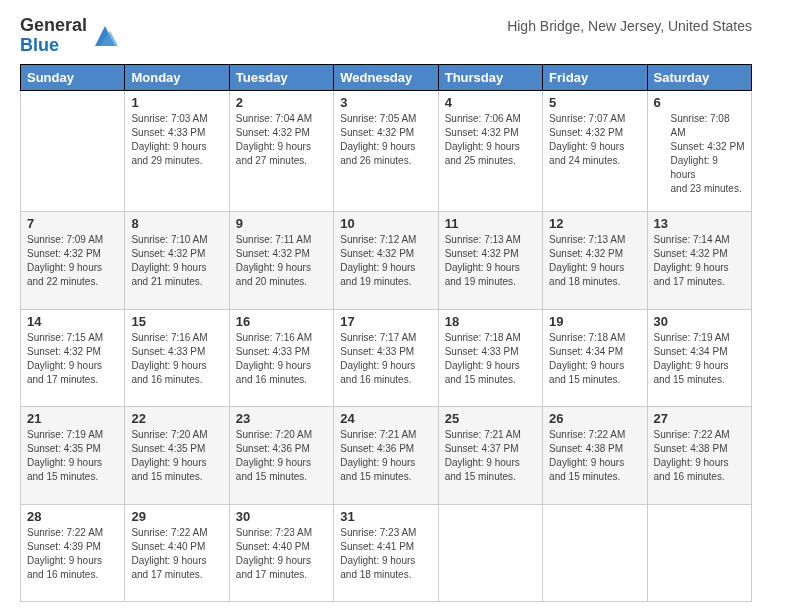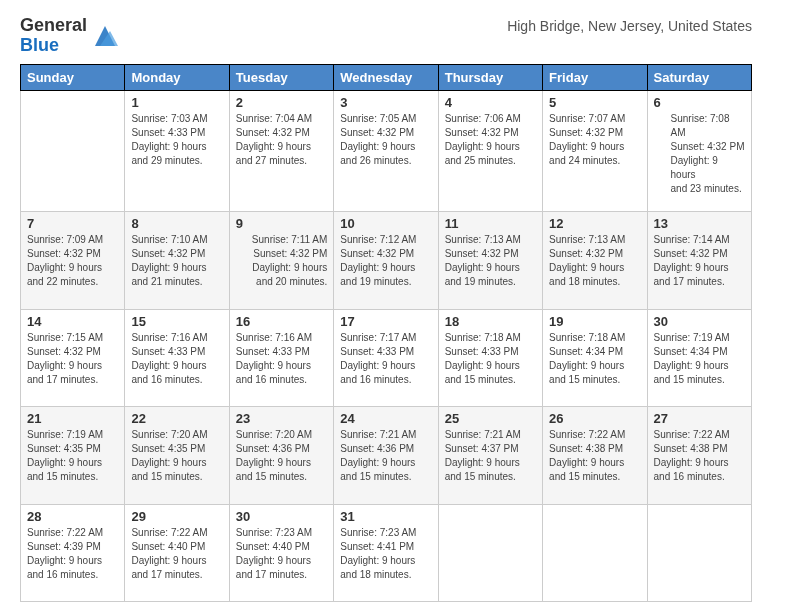--- a/index.html
+++ b/index.html
@@ -180,21 +180,21 @@
           </td>
           <td class="row-shade">
             <span class="day-num">8</span>
             <div class="day-info" style="white-space: pre-line;">Sunrise: 7:10 AM
 Sunset: 4:32 PM
 Daylight: 9 hours
 and 21 minutes.</div>
           </td>
           <td class="row-shade">
             <span class="day-num">9</span>
-            <div class="day-info" style="white-space: pre-line; text-align: right;">Sunrise: 7:11 AM
+            <div class="day-info" style="white-space: pre-line;">Sunrise: 7:11 AM
 Sunset: 4:32 PM
 Daylight: 9 hours
 and 20 minutes.</div>
           </td>
           <td class="row-shade">
             <span class="day-num">10</span>
             <div class="day-info" style="white-space: pre-line;">Sunrise: 7:12 AM
 Sunset: 4:32 PM
 Daylight: 9 hours
 and 19 minutes.</div>

